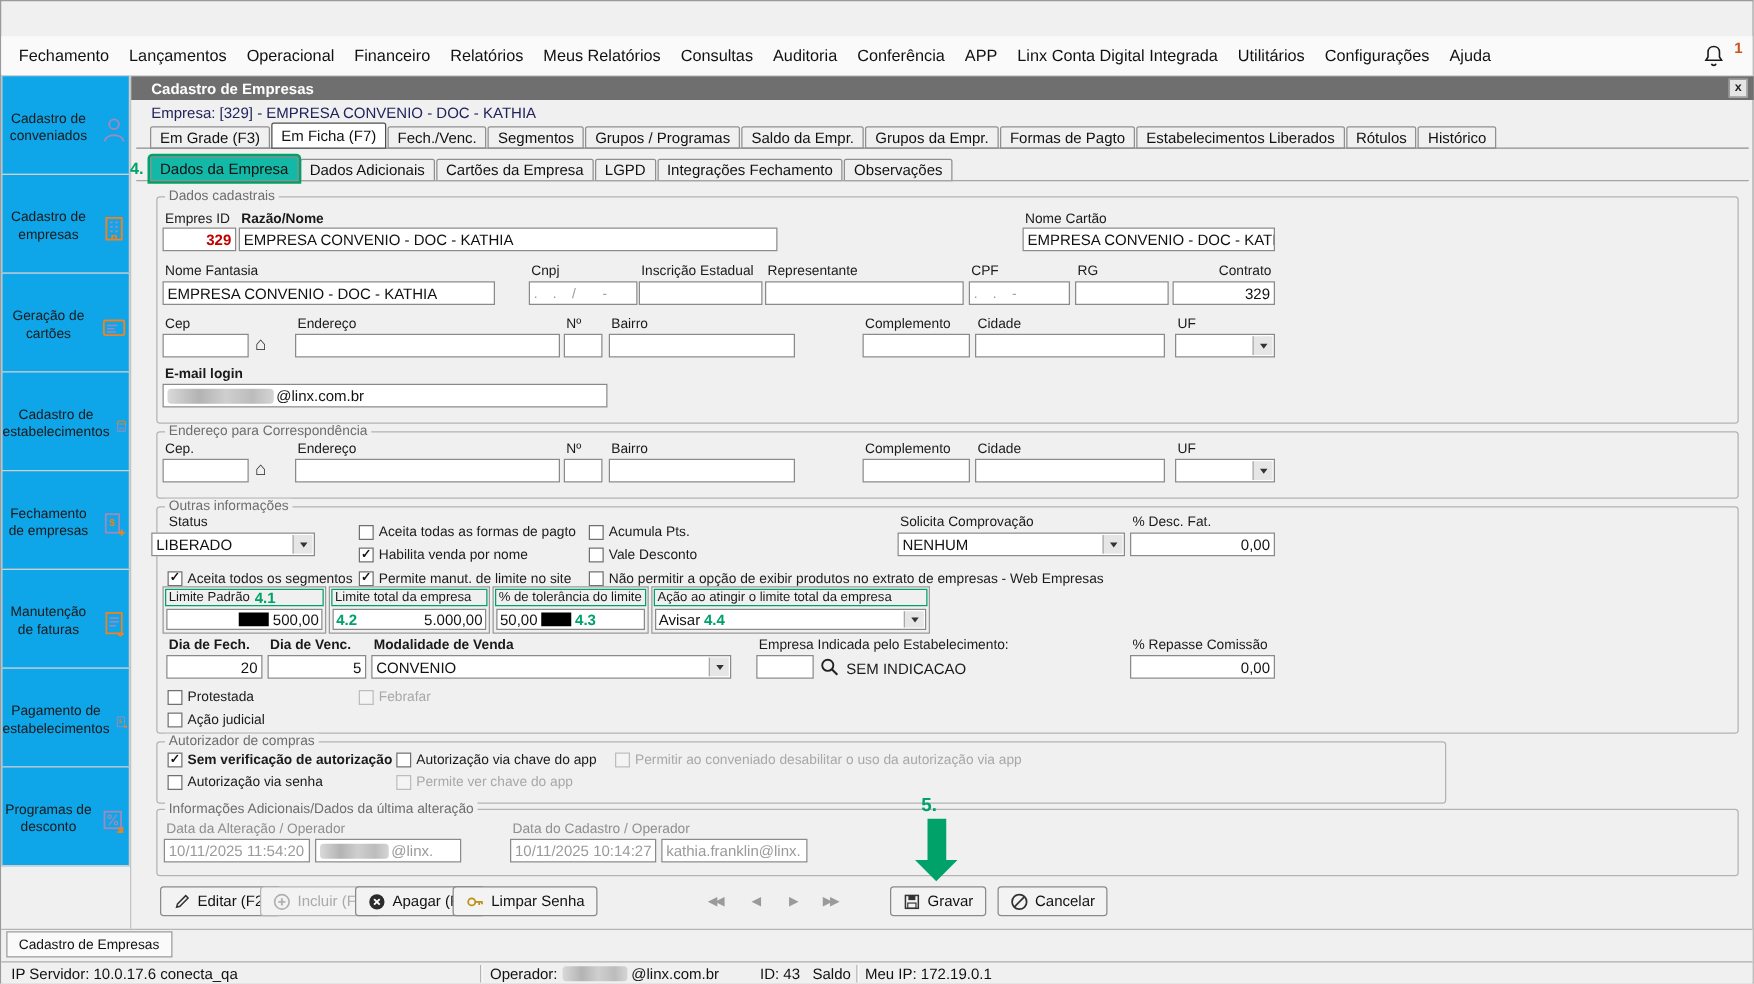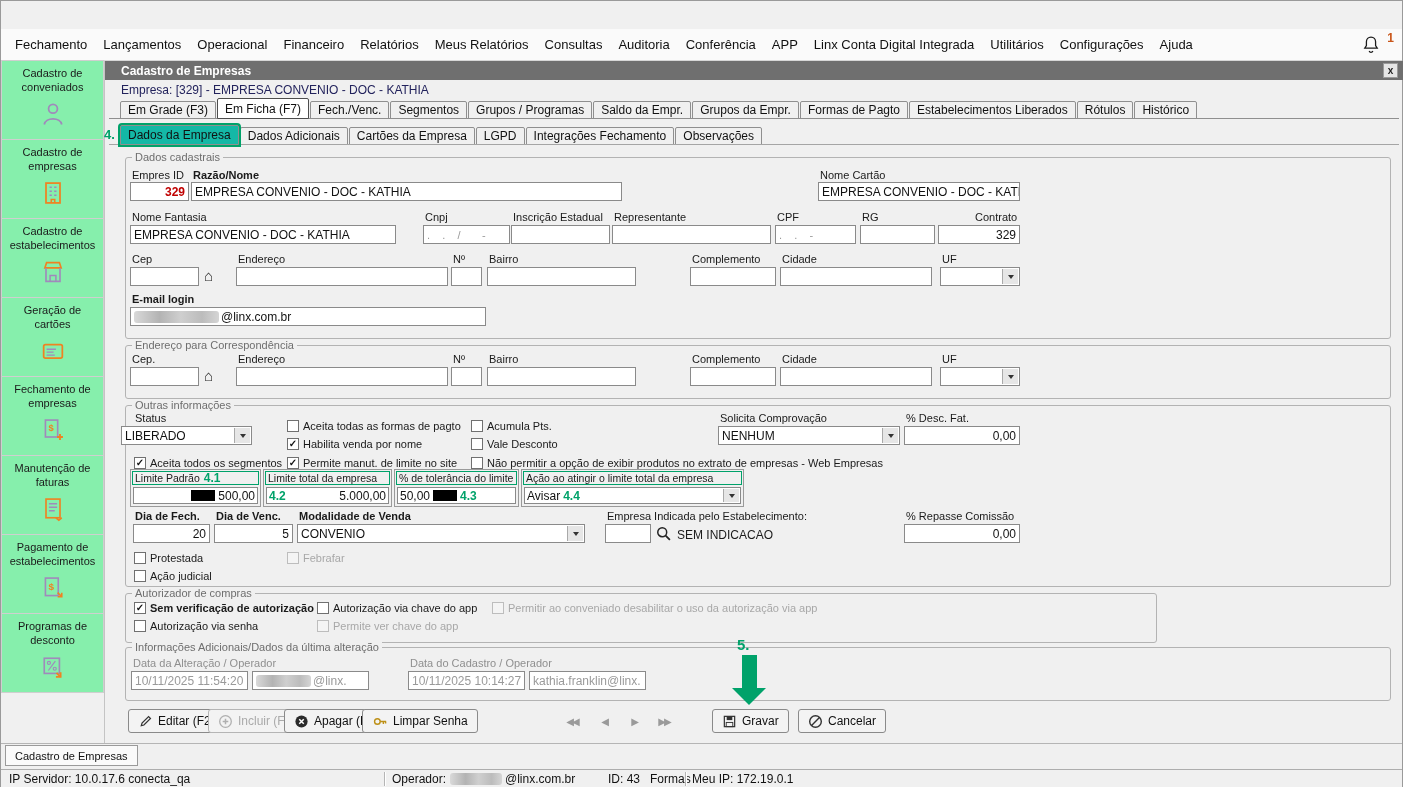--- a/index.html
+++ b/index.html
@@ -17,21 +17,21 @@
   .max-glyph{display:block;width:10px;height:10px;border:1px solid #333}
 
   
   .menubar{position:absolute;left:0;top:28px;width:100%;height:32px;background:#fafafa;border-bottom:1px solid #d7d7d7;display:flex;align-items:center;padding-left:6px}
   .menu-item{padding:0 8px;font-size:13px;color:#111;height:100%;display:flex;align-items:center;white-space:nowrap}
   .bell{position:absolute;right:20px;top:33px;width:22px;height:22px}
   .bell-badge{position:absolute;right:8px;top:30px;font-size:12px;color:#c9561a;font-weight:bold}
 
   
   .sidebar{position:absolute;left:0;top:60px;width:104px;height:682px;background:#f0f0f0;border-right:1px solid #c4c4c4}
-  .sbitem{height:80px;border:1px solid #cfcfcf;margin-top:-1px;background:#86efac;display:flex;flex-direction:column;align-items:center;padding-top:6px;gap:3px}
+  .sbitem{height:80px;border:1px solid #cfcfcf;margin-top:-1px;background:#0ea5e9;display:flex;flex-direction:row;align-items:center;padding-top:6px;gap:3px}
   .sblabel{font-size:11px;text-align:center;color:#1a1a1a;line-height:1.25;width:96px}
   .sbicon{width:32px;height:28px;margin-top:2px}
 
   
   .panel-header{position:absolute;left:104px;top:60px;width:1299px;height:19px;background:#6f6f6f;color:#fff;font-size:12px;font-weight:bold;display:flex;align-items:center;padding-left:16px}
   .panel-close{position:absolute;right:4px;top:62px;width:15px;height:15px;background:#e5e5e5;border:1px solid #9a9a9a;font-size:10px;font-weight:bold;display:flex;align-items:center;justify-content:center;color:#222}
   .record-label{position:absolute;left:120px;top:82px;font-size:12px;color:#22225c}
 
   
   .tabs{position:absolute;display:flex;align-items:flex-end;gap:1px}
@@ -136,32 +136,32 @@
     </div>
     <div class="sbitem">
       <div class="sblabel">Cadastro de empresas</div>
       <svg class="sbicon" viewBox="0 0 24 24">
           <rect x="6" y="3.5" width="12" height="17" fill="none" stroke="#ef8222" stroke-width="1.5"></rect>
           <path d="M9 7h2M13 7h2M9 10.5h2M13 10.5h2M9 14h2M13 14h2" stroke="#a08abb" stroke-width="1.3"></path>
           <path d="M10.5 20.5v-3h3v3" fill="none" stroke="#ef8222" stroke-width="1.3"></path>
         </svg>
     </div>
     <div class="sbitem">
+      <div class="sblabel">Geração de cartões</div>
+      <svg class="sbicon" viewBox="0 0 24 24">
+          <rect x="4" y="6.5" width="16" height="11.5" rx="1.5" fill="none" stroke="#ef8222" stroke-width="1.5"></rect>
+          <path d="M6.5 10.5h8M6.5 13h6M6.5 15.5h7" stroke="#a08abb" stroke-width="1.2"></path>
+        </svg>
+    </div>
+    <div class="sbitem">
       <div class="sblabel">Cadastro de estabelecimentos</div>
       <svg class="sbicon" viewBox="0 0 24 24">
           <path d="M5 8.5 6.5 4h11L19 8.5H5z" fill="none" stroke="#ef8222" stroke-width="1.4"></path>
           <path d="M6 8.5V20h12V8.5" fill="none" stroke="#a08abb" stroke-width="1.4"></path>
           <path d="M9.5 20v-5h5v5" fill="none" stroke="#a08abb" stroke-width="1.3"></path>
-        </svg>
-    </div>
-    <div class="sbitem">
-      <div class="sblabel">Geração de cartões</div>
-      <svg class="sbicon" viewBox="0 0 24 24">
-          <rect x="4" y="6.5" width="16" height="11.5" rx="1.5" fill="none" stroke="#ef8222" stroke-width="1.5"></rect>
-          <path d="M6.5 10.5h8M6.5 13h6M6.5 15.5h7" stroke="#a08abb" stroke-width="1.2"></path>
         </svg>
     </div>
     <div class="sbitem">
       <div class="sblabel">Fechamento de empresas</div>
       <svg class="sbicon" viewBox="0 0 24 24">
           <rect x="5.5" y="3.5" width="10.5" height="14.5" fill="none" stroke="#a08abb" stroke-width="1.4"></rect>
           <text x="8.2" y="13" font-size="8" fill="#ef8222" font-weight="bold">$</text>
           <path d="M18 15.5v5M15.5 18h5" stroke="#ef8222" stroke-width="1.6"></path>
         </svg>
     </div>
@@ -556,18 +556,18 @@
   <div class="bottom-strip"></div>
   <div class="bottom-tab">Cadastro de Empresas</div>
 
   <div class="statusbar">
     <span class="sbtxt" style="left:8px">IP Servidor: 10.0.17.6 conecta_qa</span>
     <span class="sb-sep" style="left:383px"></span>
     <span class="sbtxt" style="left:391px">Operador:</span>
     <span class="blur" style="position:absolute;left:449px;top:3px;width:52px"></span>
     <span class="sbtxt" style="left:504px">@linx.com.br</span>
     <span class="sbtxt" style="left:607px">ID: 43</span>
-    <span class="sbtxt" style="left:649px">Formas</span>
+    <span class="sbtxt" style="left:649px">Saldo</span>
     <span class="sb-sep" style="left:684px"></span>
     <span class="sbtxt" style="left:691px">Meu IP: 172.19.0.1</span>
   </div>
 
 </div>
 
 </body></html>

